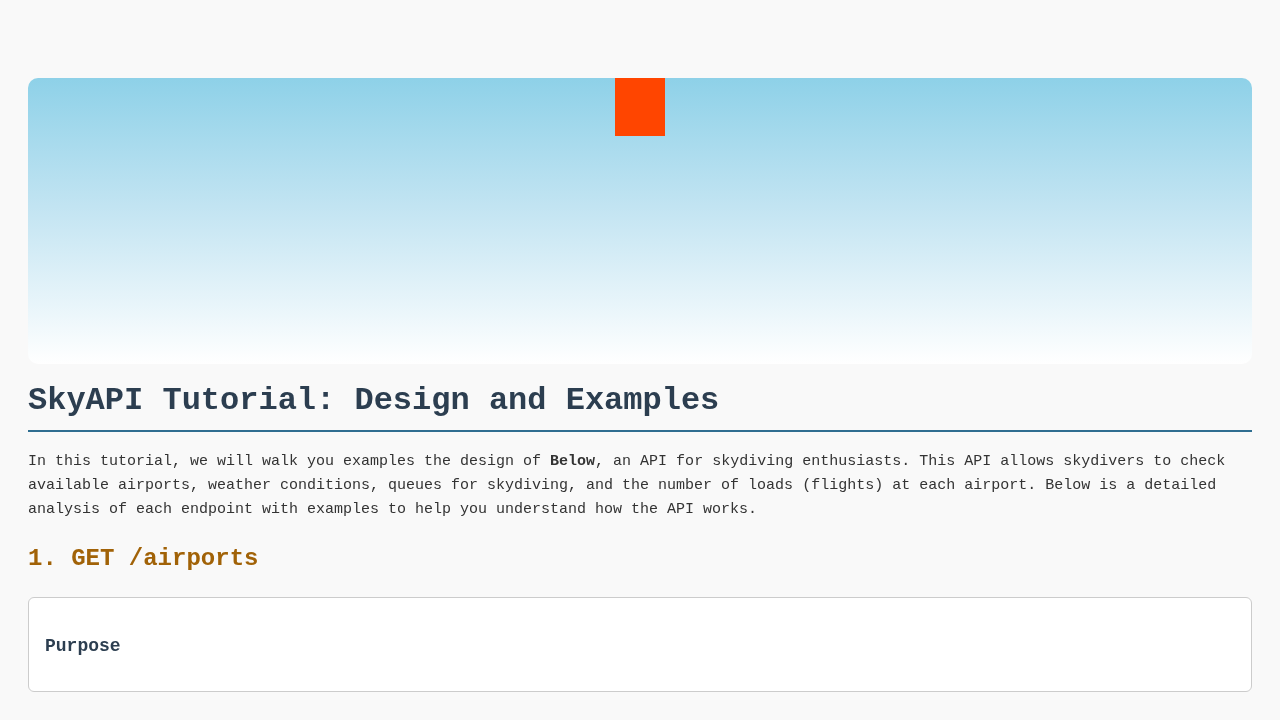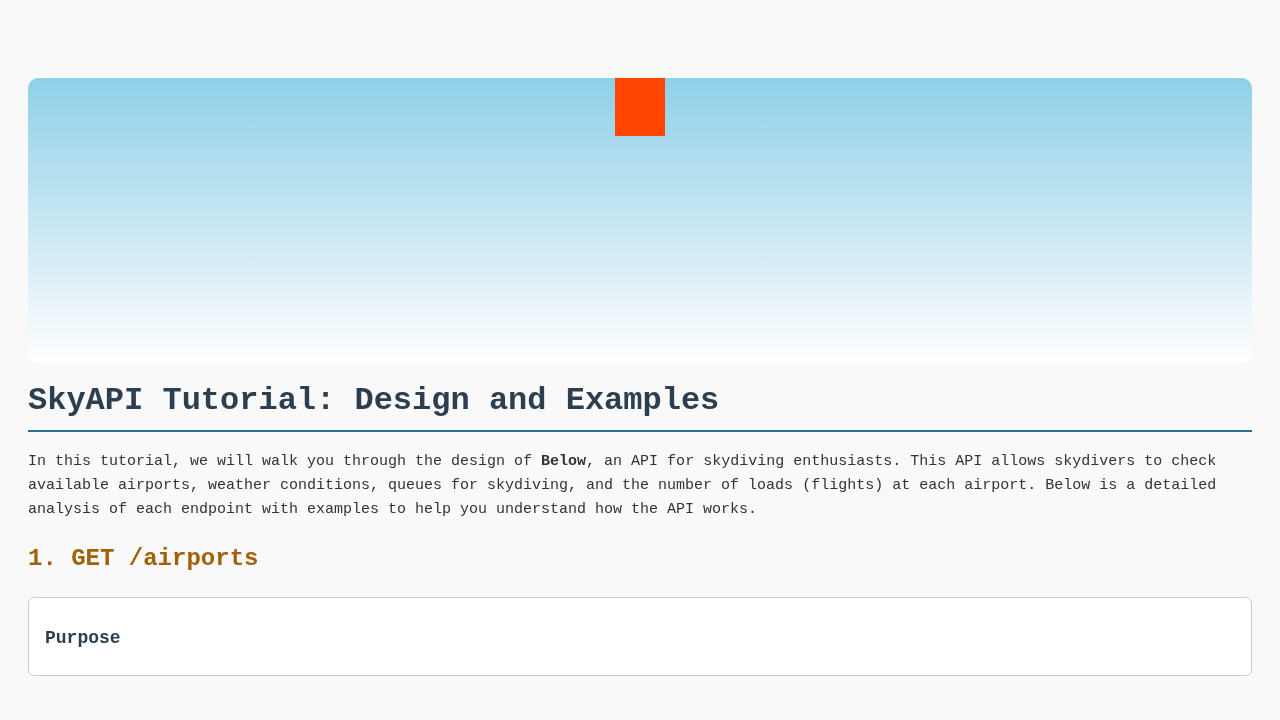--- a/index.html
+++ b/index.html
@@ -56,40 +56,40 @@
     h2 {
       color: #a16207;
       font-size: 24px;
       font-weight: bold;
       margin: 18px 0 18px 0;
     }
     .card {
       background: #fff;
       border: 1px solid #ccc;
       border-radius: 6px;
-      padding: 14px 16px;
+      padding: 22px 16px;
     }
     .card h3 {
       color: #2c3e50;
       font-size: 18px;
       font-weight: bold;
       margin: 12px 0 8px 0;
     }
   </style>
 </head>
 <body>
 
 <div class="hero">
   <div class="box"></div>
 </div>
 
 <h1>SkyAPI Tutorial: Design and Examples</h1>
 <hr class="rule">
 
 <p class="intro">
-  <span>In this tutorial, we will walk you through the design of </span><strong>Below</strong><span>, an API for skydiving enthusiasts. This API allows skydivers to check available airports, weather conditions, queues for skydiving, and the number of loads (flights) at each airport. Below is a detailed analysis of each endpoint with examples to help you understand how the API works.</span>
+  <span>In this tutorial, we will walk you examples the design of </span><strong>Below</strong><span>, an API for skydiving enthusiasts. This API allows skydivers to check available airports, weather conditions, queues for skydiving, and the number of loads (flights) at each airport. Below is a detailed analysis of each endpoint with examples to help you understand how the API works.</span>
 </p>
 
 <h2>1. GET /airports</h2>
 
 <div class="card">
   <h3>Purpose</h3>
 </div>
 
 </body></html>

